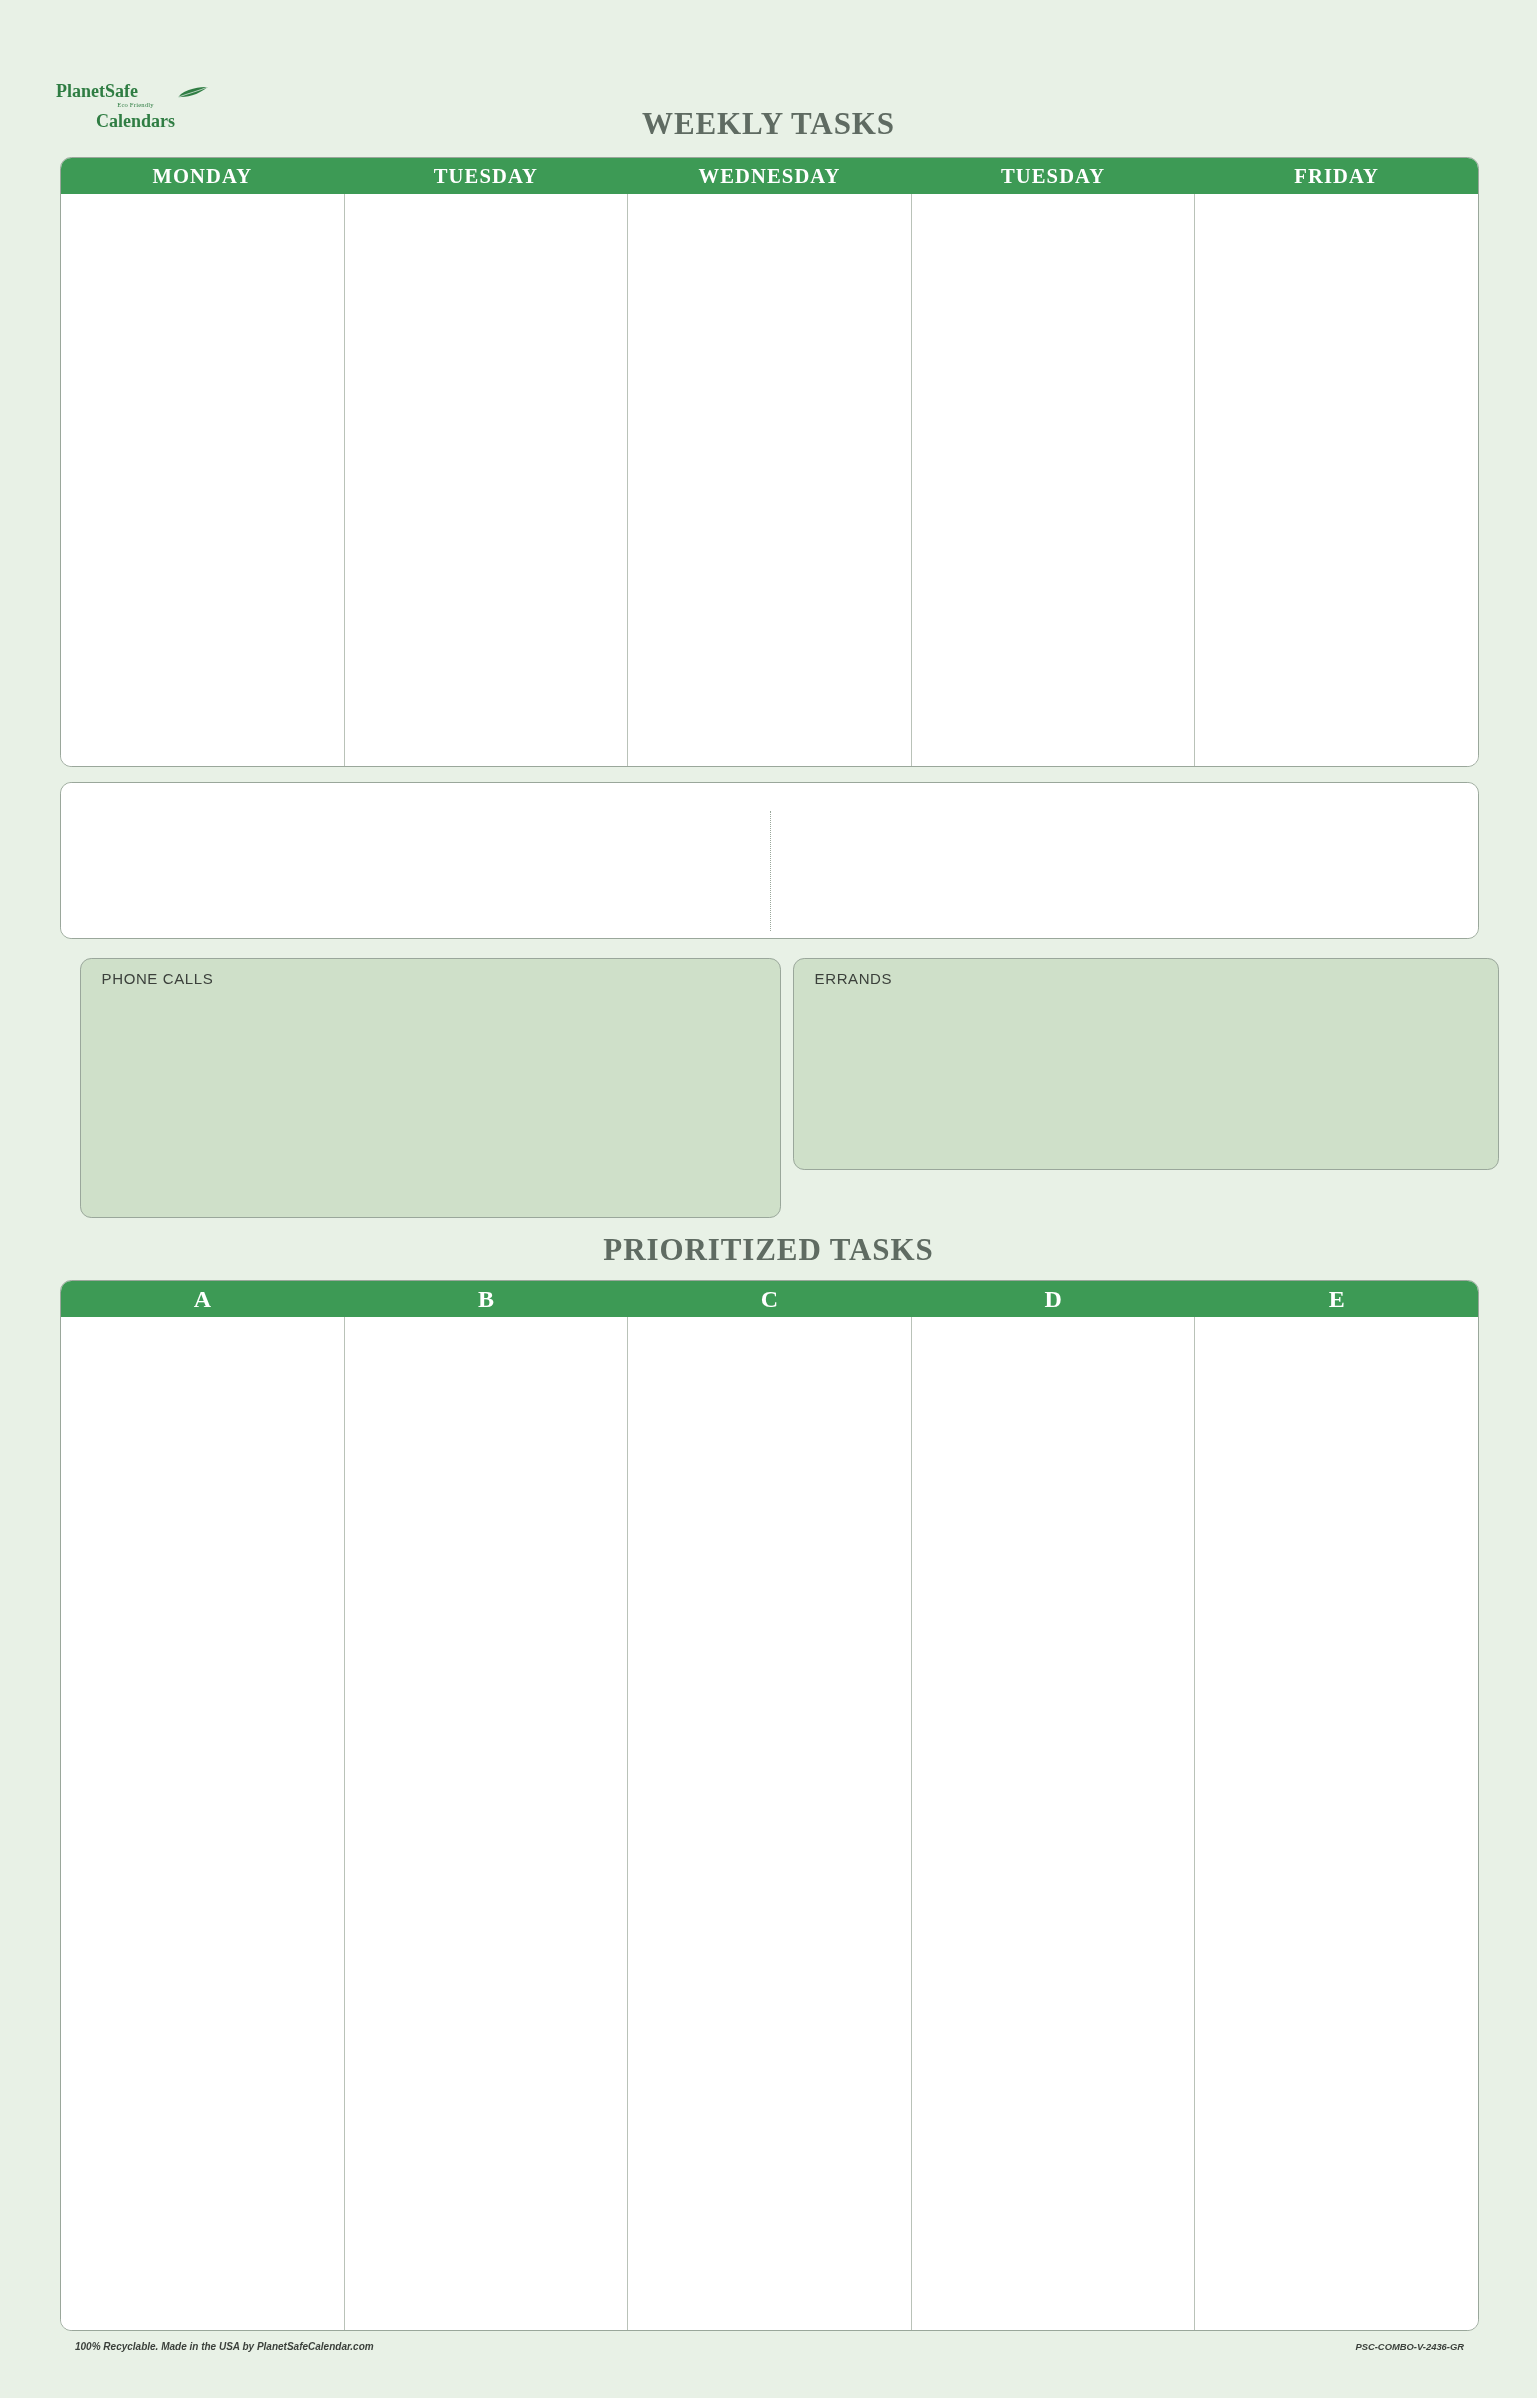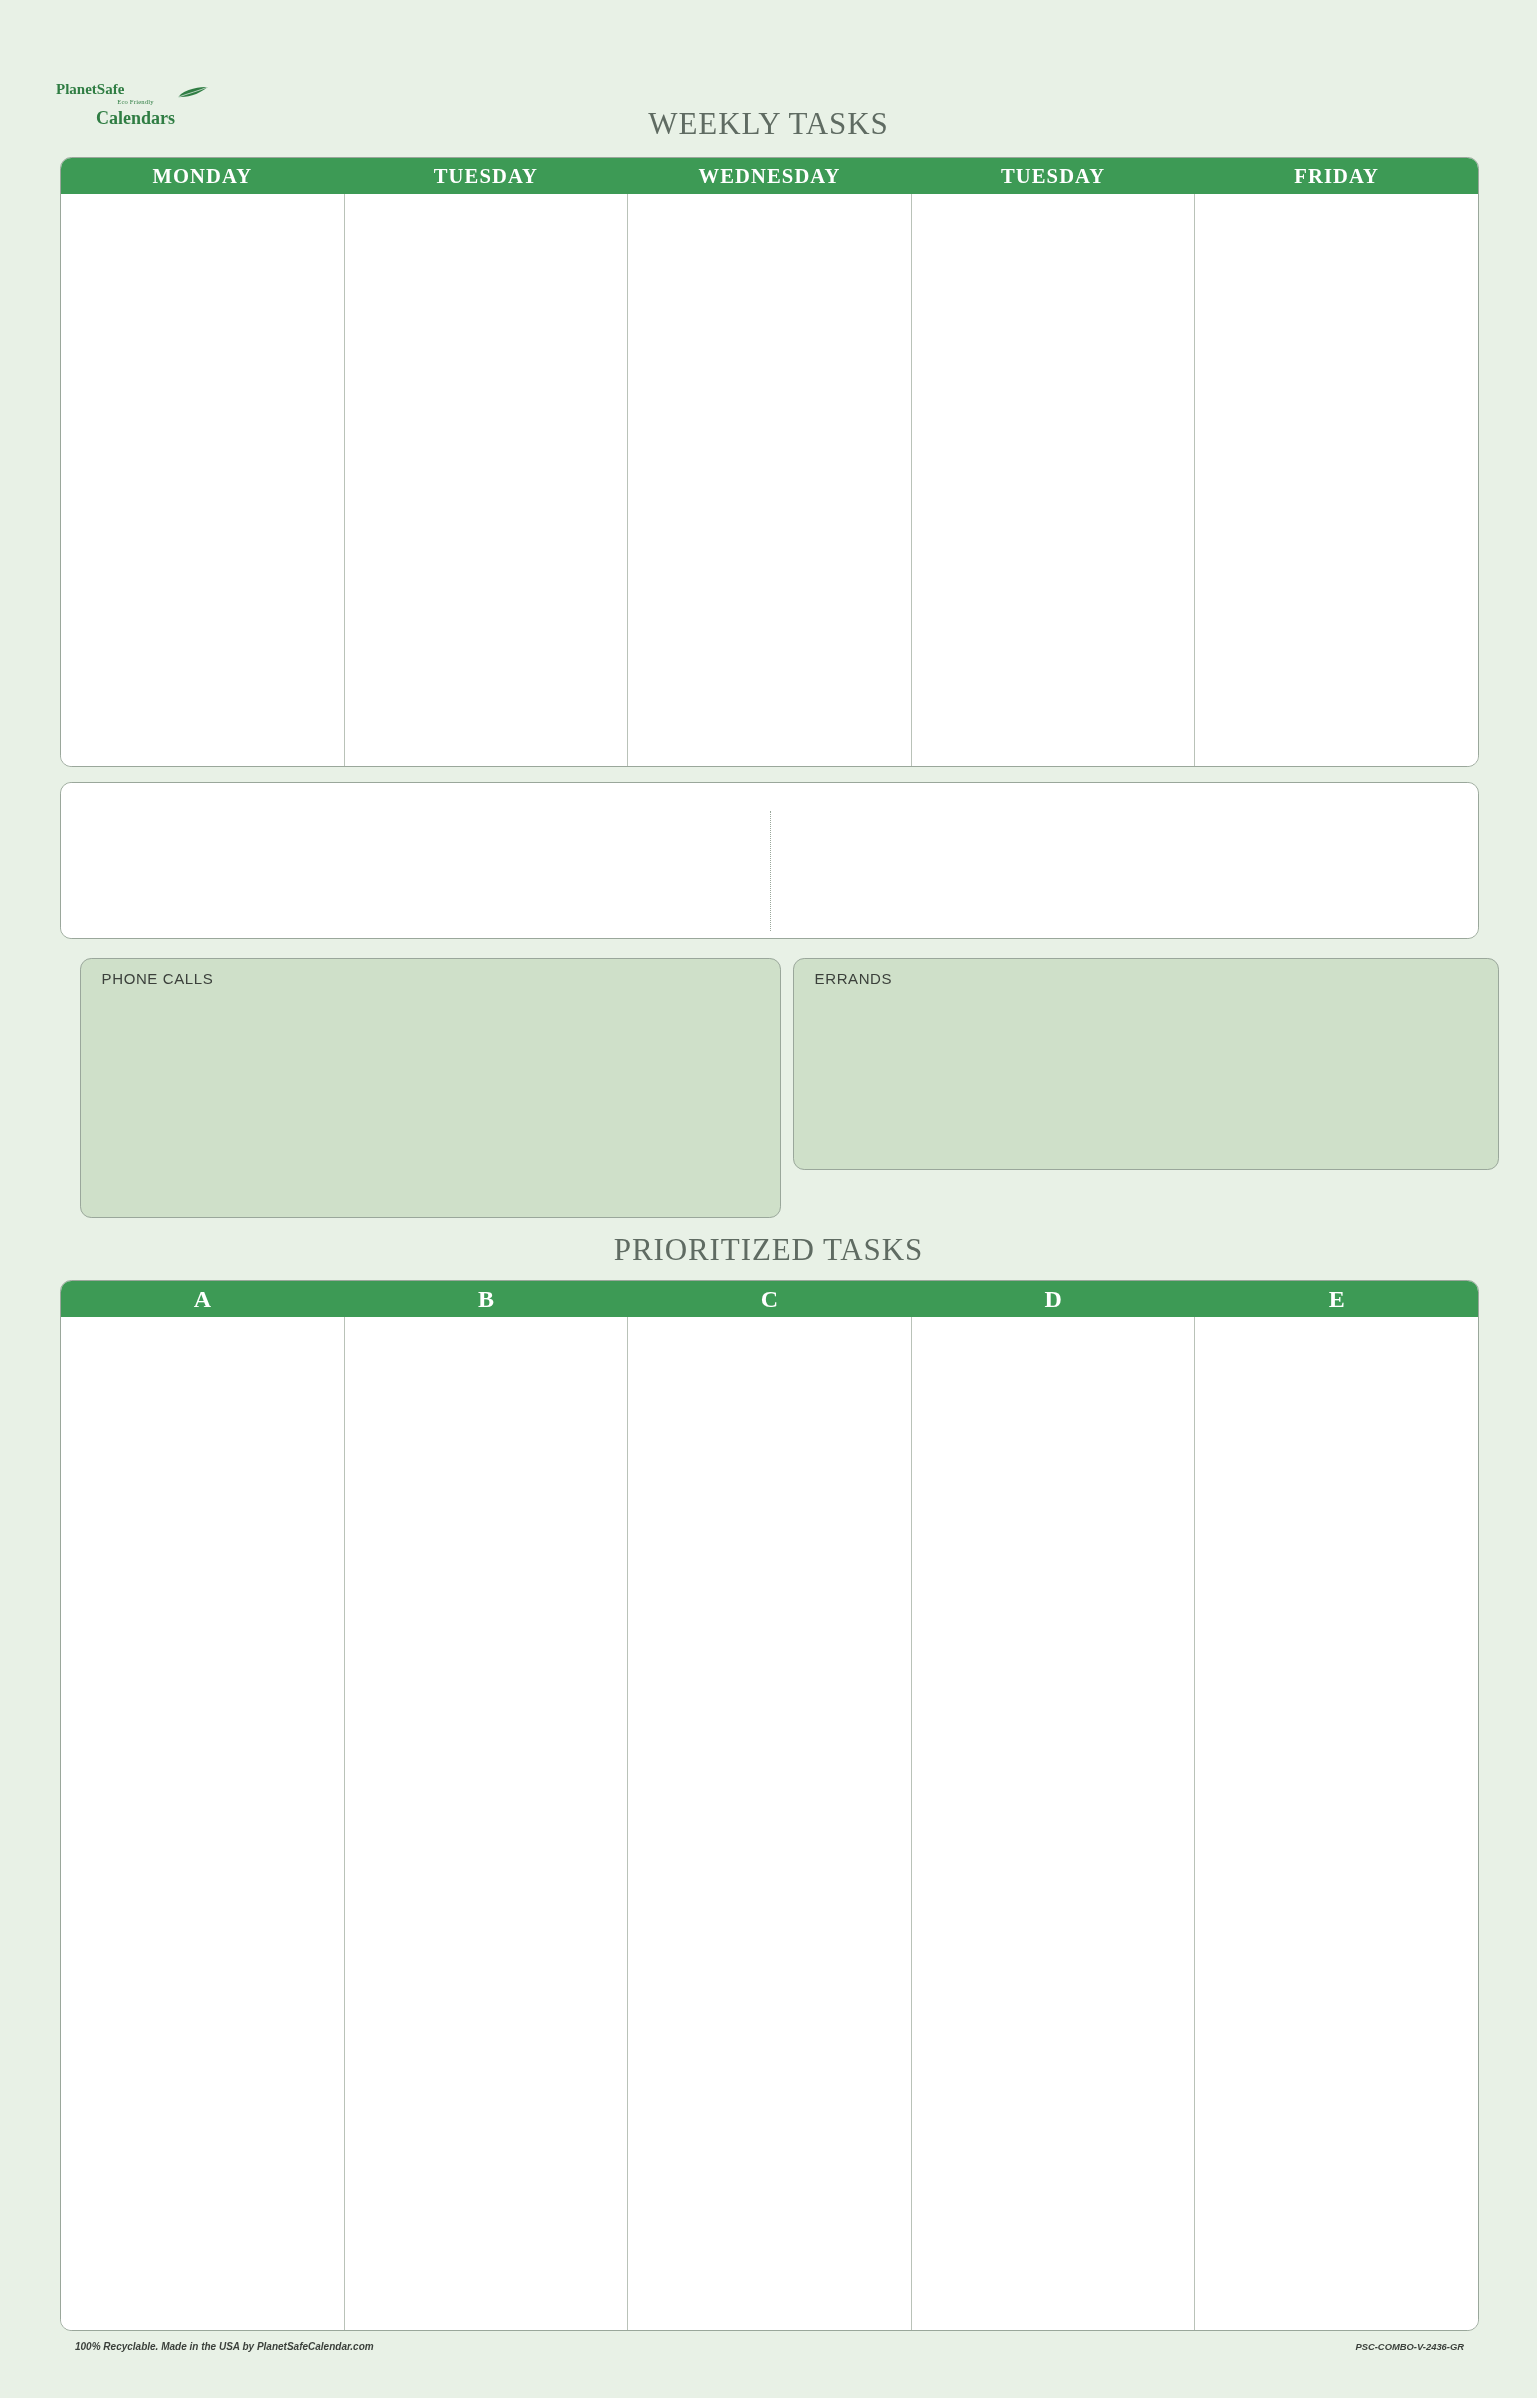--- a/index.html
+++ b/index.html
@@ -30,21 +30,21 @@
     width: 159px;
     height: 47px;
   }
   .logo-line1, .logo-line2 {
     font-family: "Liberation Serif", serif;
     font-weight: bold;
     color: #2f7d43;
     letter-spacing: 0px;
     line-height: 1;
   }
-  .logo-line1 { font-size: 15px; }
+  .logo-line1 { font-size: 18px; }
   .logo-line2 { font-size: 18px; text-align: center; margin-top: 4px;}
   .logo-sub {
     font-size: 6.6px;
     color: #2f7d43;
     text-align: center;
     letter-spacing: 0.2px;
     margin-top: 0.9px;
     font-family: "Liberation Serif", serif;
   }
   .logo-leaf {
@@ -54,21 +54,21 @@
     width: 32px;
     height: 13px;
   }
 
   
   .section-title {
     position: absolute;
     width: 100%;
     text-align: center;
     font-family: "Liberation Serif", serif;
-    font-weight: normal;
+    font-weight: bold;
     color: #5f6b62;
     font-size: 31px;
     letter-spacing: 0.9px;
   }
   #weekly-title { top: 106px; }
   #prioritized-title { top: 1232px; }
 
   
   .panel {
     position: absolute;

